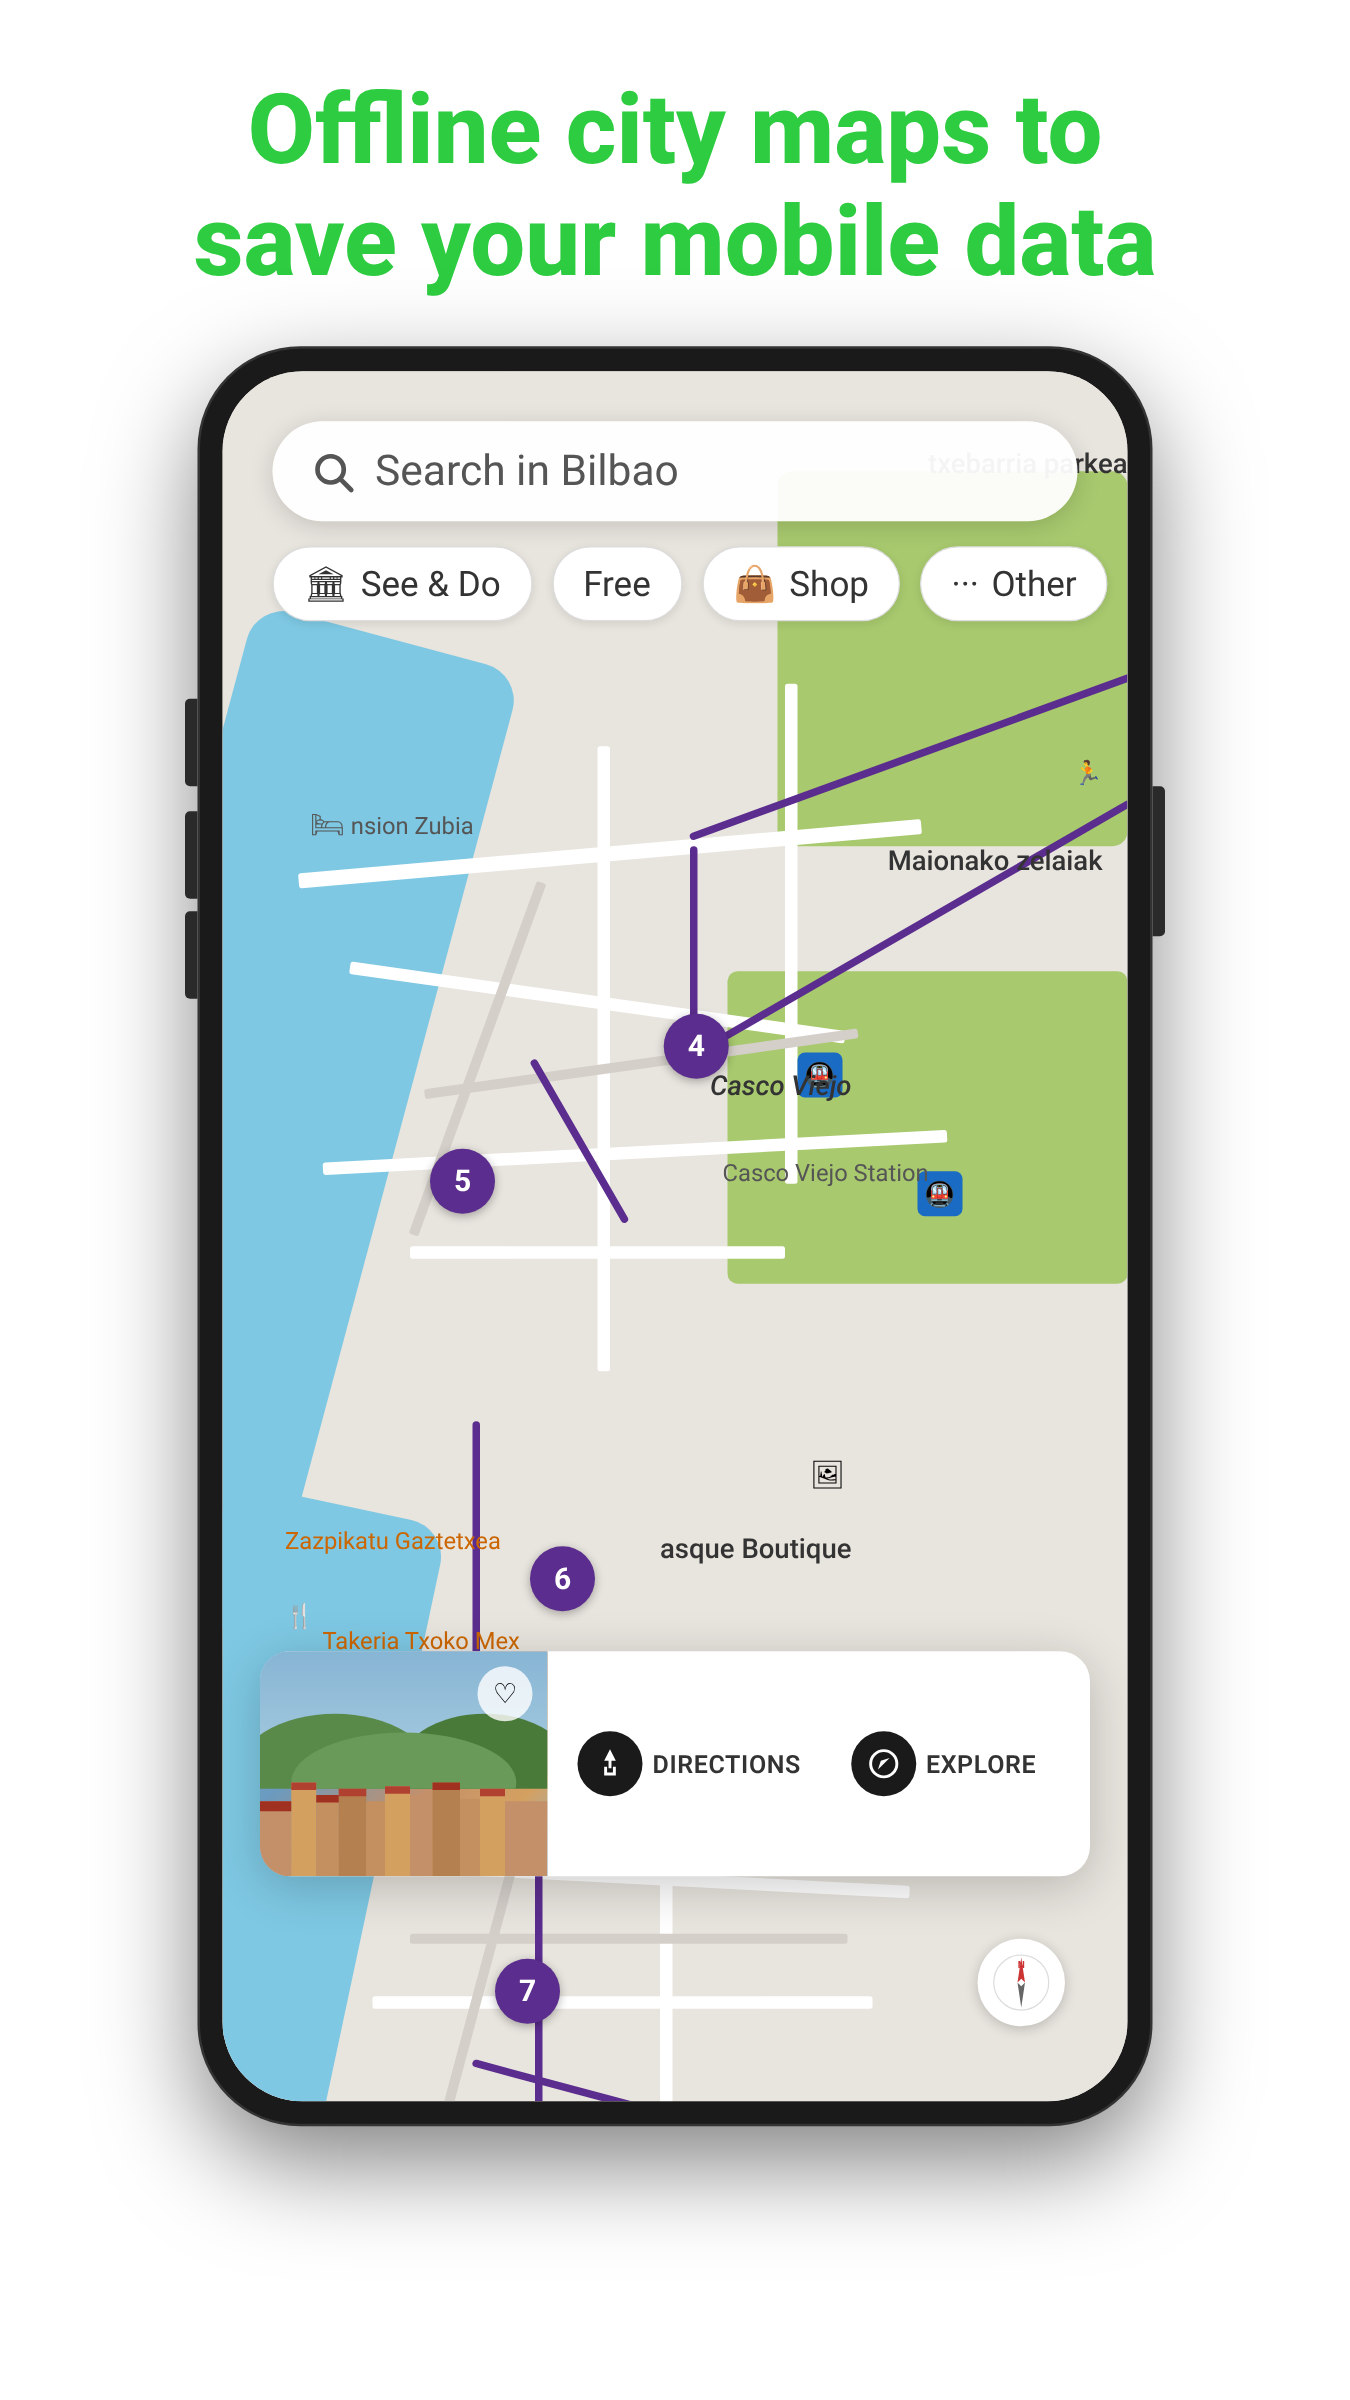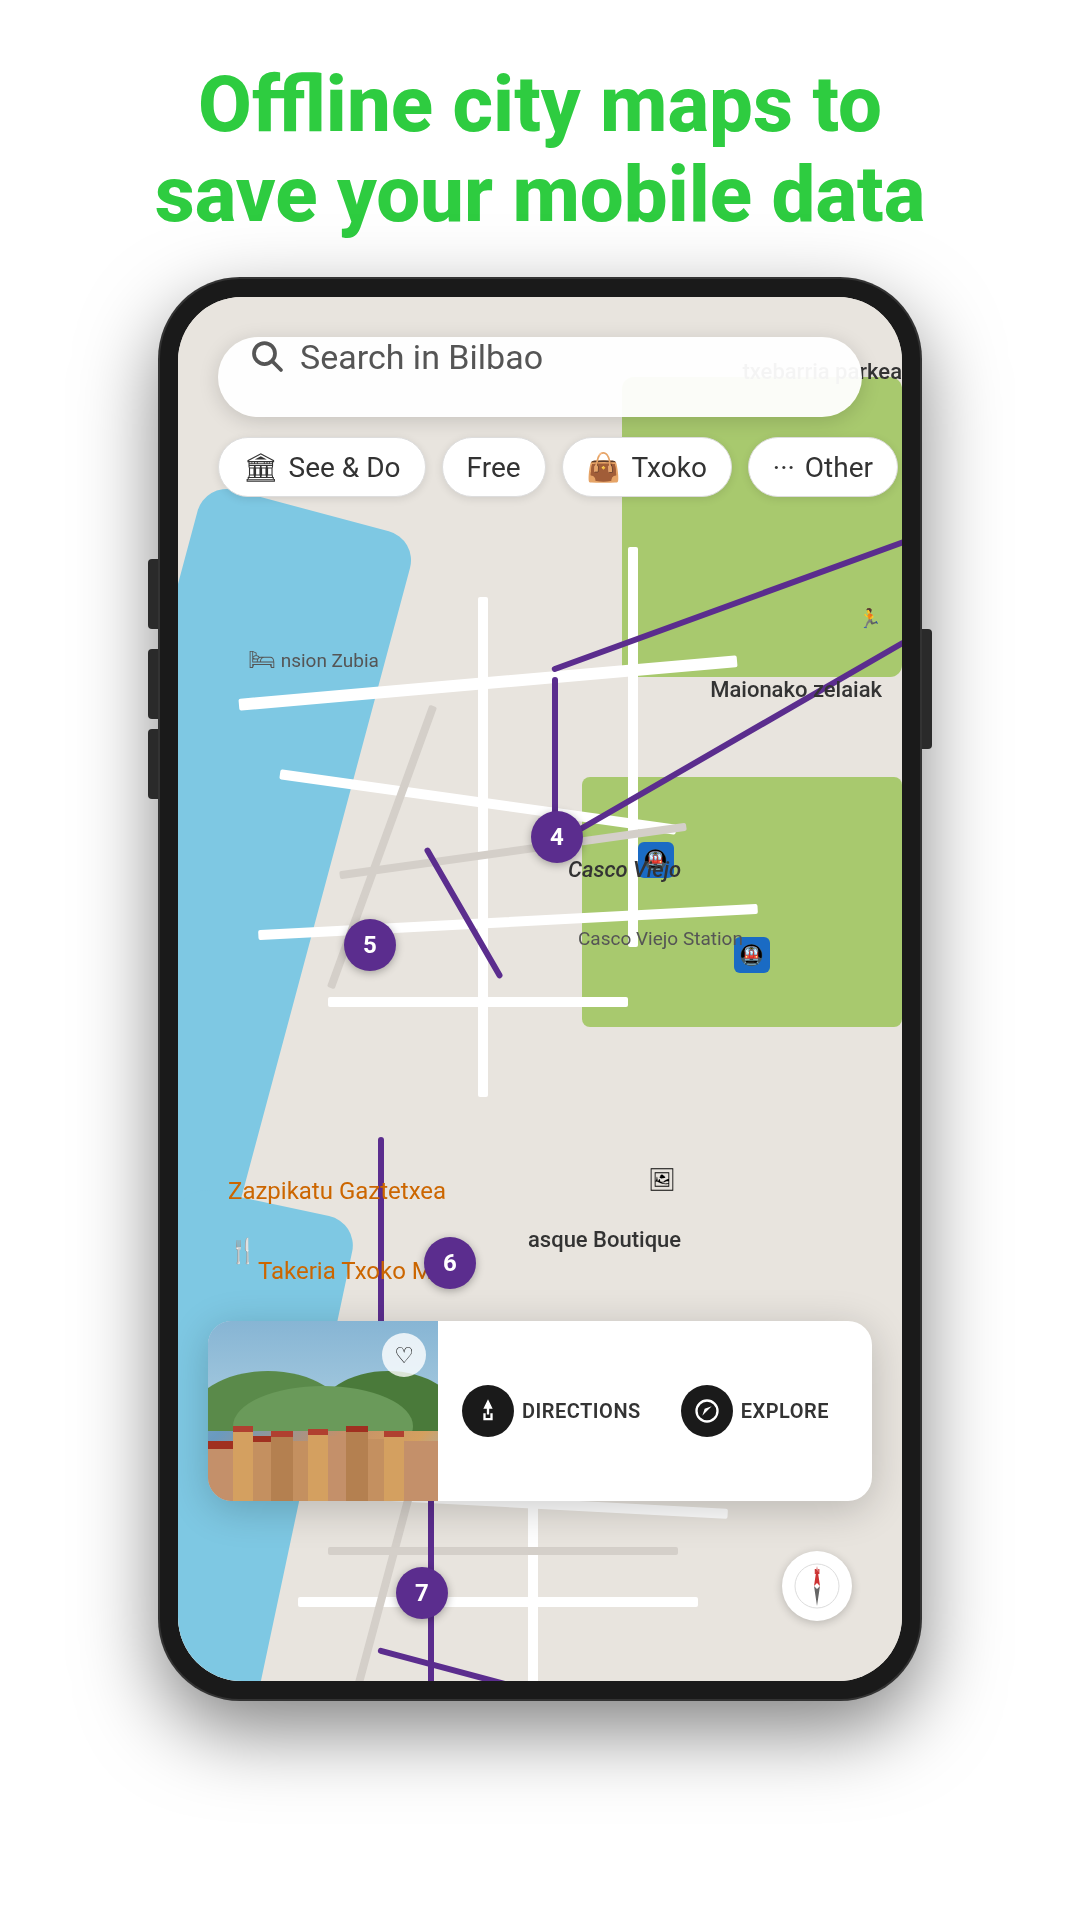--- a/index.html
+++ b/index.html
@@ -110,21 +110,21 @@
     
     .search-bar {
       position: absolute;
       top: 40px;
       left: 40px;
       right: 40px;
       height: 80px;
       background: rgba(255,255,255,0.95);
       border-radius: 40px;
       display: flex;
-      align-items: flex-start;
+      align-items: center;
       padding: 0 30px;
       box-shadow: 0 4px 20px rgba(0,0,0,0.15);
       z-index: 10;
     }
 
     .search-icon-svg {
       width: 36px;
       height: 36px;
       margin-right: 16px;
       flex-shrink: 0;
@@ -199,24 +199,25 @@
     .map-label-small {
       position: absolute;
       font-size: 19px;
       color: #555;
       white-space: nowrap;
       z-index: 4;
     }
 
     .map-label-restaurant {
       position: absolute;
-      font-size: 24px;
+      font-size: 19px;
       color: #cc6600;
       white-space: nowrap;
       z-index: 4;
+      margin-top: 44px;
     }
 
     
     .poi-card {
       position: absolute;
       bottom: 180px;
       left: 30px;
       right: 30px;
       background: #ffffff;
       border-radius: 24px;
@@ -451,21 +452,21 @@
       <div class="filter-chips">
         <div class="chip">
           <span>🏛</span>
           <span>See &amp; Do</span>
         </div>
         <div class="chip">
           <span>Free</span>
         </div>
         <div class="chip">
           <span>👜</span>
-          <span>Txoko</span>
+          <span>Shop</span>
         </div>
         <div class="chip">
           <span>···</span>
           <span>Other</span>
         </div>
       </div>
 
       <div class="poi-card">
         <div class="poi-card-top">
           <div class="poi-image">

